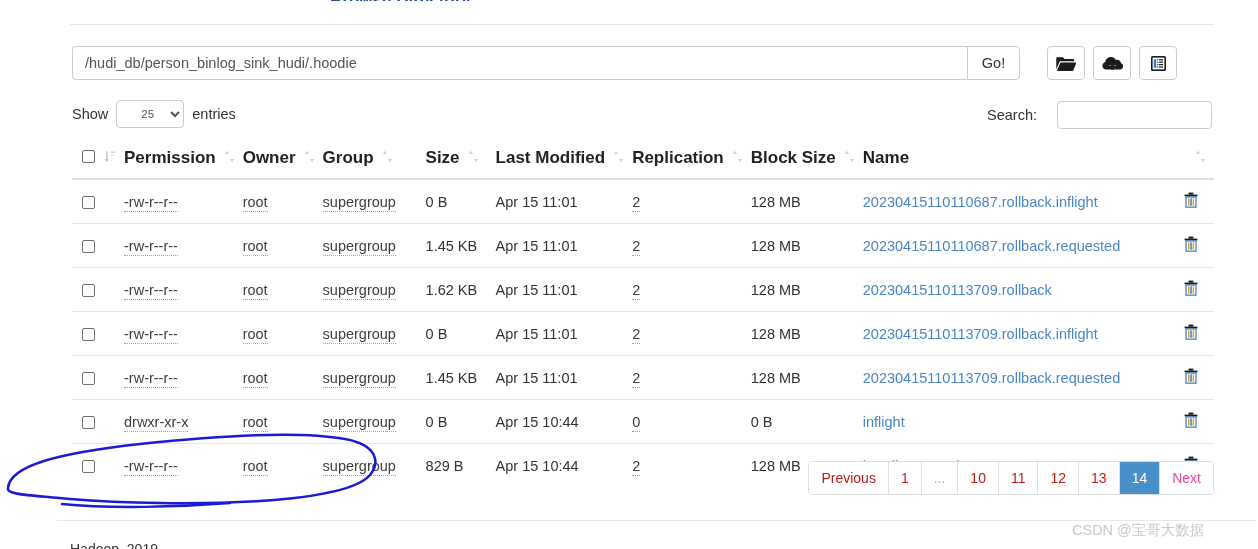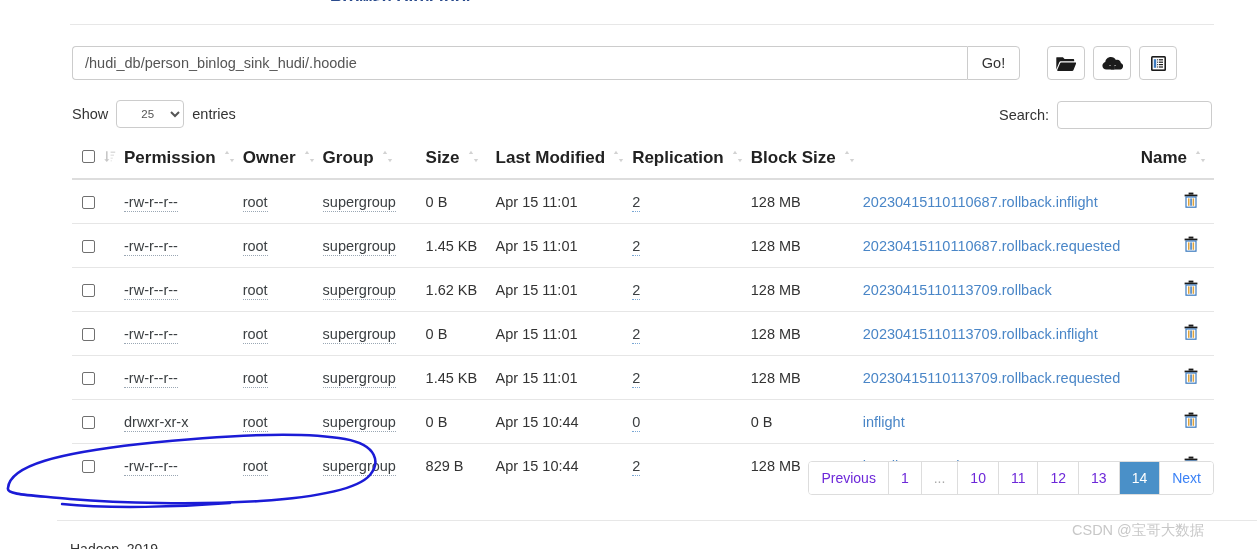--- a/index.html
+++ b/index.html
@@ -100,21 +100,21 @@
     padding: 0 4px 0 20px;
     font-family: "Liberation Sans", sans-serif;
     width: 68px;
     cursor: pointer;
   }
   .search-wrap {
     position: absolute;
     right: 46px; top: 101px;
     display: flex; align-items: center;
     font-size: 14.5px; color: #333;
-    gap: 8px;
+    gap: 20px;
   }
   .search-input {
     width: 155px; height: 28px;
     box-sizing: border-box;
     border: 1px solid #cccccc;
     border-radius: 4px;
     background: #fff;
     padding: 0 8px;
     font-size: 13px;
     font-family: "Liberation Sans", sans-serif;
@@ -143,21 +143,21 @@
   }
   .tbl td {
     padding: 12px 8px 12px 0;
     border-top: 1px solid #e6e6e6;
     white-space: nowrap;
     vertical-align: middle;
   }
   .tbl tbody tr:first-child td { border-top: none; }
   .th-inner { display: inline-flex; align-items: baseline; gap: 8px; }
   .sort-ic { opacity: .32; display: inline-block; }
-  .th-name .th-inner { width: 100%; justify-content: flex-end; }
+  .th-name .th-inner { width: 100%; justify-content: space-between; }
 
   .col-chk   { width: 26px; padding-left: 8px !important; }
   .col-perm  { width: 105px; }
   .col-owner { width: 70px; }
   .col-group { width: 95px; }
   .col-size  { width: 62px; }
   .col-mod   { width: 118px; margin-top: 48px; }
   .col-repl  { width: 110px; }
   .col-block { width: 100px; }
   .col-del   { width: 30px; text-align: center; }
@@ -206,29 +206,29 @@
     border-radius: 4px;
     overflow: hidden;
   }
   .pg {
     min-width: 26px;
     height: 32px;
     box-sizing: border-box;
     padding: 0 12px;
     display: flex; align-items: center; justify-content: center;
     font-size: 14px;
-    color: #6d28d9;
+    color: #b91c1c;
     background: #fff;
     border-left: 1px solid #dddddd;
     cursor: pointer;
     white-space: nowrap;
   }
   .pg:first-child { border-left: none; }
   .pg.active { background: #4a90c8; color: #fff; cursor: default; }
-  .pg.disabled { color: #3b82f6; cursor: default; }
+  .pg.disabled { color: #ec4899; cursor: default; }
   .pg.ellipsis { color: #aaaaaa; cursor: default; }
 
   
   .bot-rule {
     position: absolute;
     left: 57px; top: 520px;
     width: 1200px; height: 1px;
     background: #e7e7e7;
   }
   .foot-fragment {

